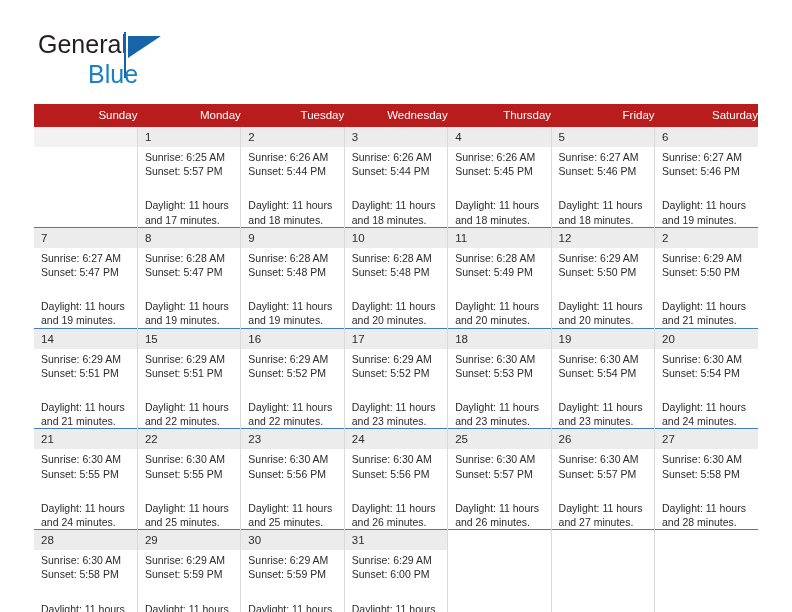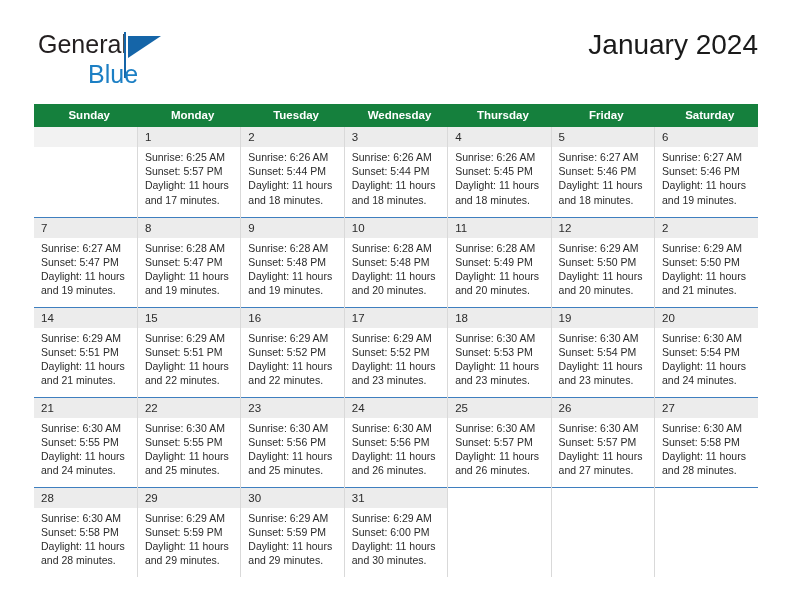--- a/index.html
+++ b/index.html
@@ -98,25 +98,25 @@
     position: absolute;
     left: 34px;
     top: 104px;
     width: 724px;
     border-collapse: collapse;
     table-layout: fixed;
   }
   .calendar col { width: 103.43px; }
 
   thead th {
-    background: #15803d;
+    background: #b91c1c;
     color: #ffffff;
     font-size: 11.5px;
-    font-weight: bold;
-    text-align: center;
+    font-weight: normal;
+    text-align: right;
     padding: 5px 0 5px 7px;
     height: 21px;
     line-height: 13px;
     border: none;
     font-family: "Liberation Sans", sans-serif;
   }
 
   tbody td {
     vertical-align: top;
     padding: 0;
@@ -143,38 +143,37 @@
   td.blank-cell .daynum { background: #ececec; visibility: hidden; }
 
   .daybody {
     padding: 3px 6px 0 7px;
     font-size: 10.5px;
     color: #2b2b2b;
     line-height: 14.2px;
     font-family: "Liberation Sans", sans-serif;
   }
   .daybody div { white-space: nowrap; }
-  .daylight-line { white-space: normal !important; }
+  .daylight-line { white-space: normal !important; margin-top: 20px; }
 </style>
 </head>
 <body>
 
 <div id="page">
 
   <div class="header">
 
     <div class="brand">
       <span class="brand-general">General</span>
       <span class="brand-bar"></span>
       <span class="brand-triangle"></span>
       <span class="brand-blue">Blue</span>
     </div>
 
     <div class="title-block">
-      <h1 class="cal-title">January 2024</h1>
     </div>
 
   </div>
 
   <table class="calendar">
     <colgroup>
       <col>
         <col>
         <col>
         <col>

